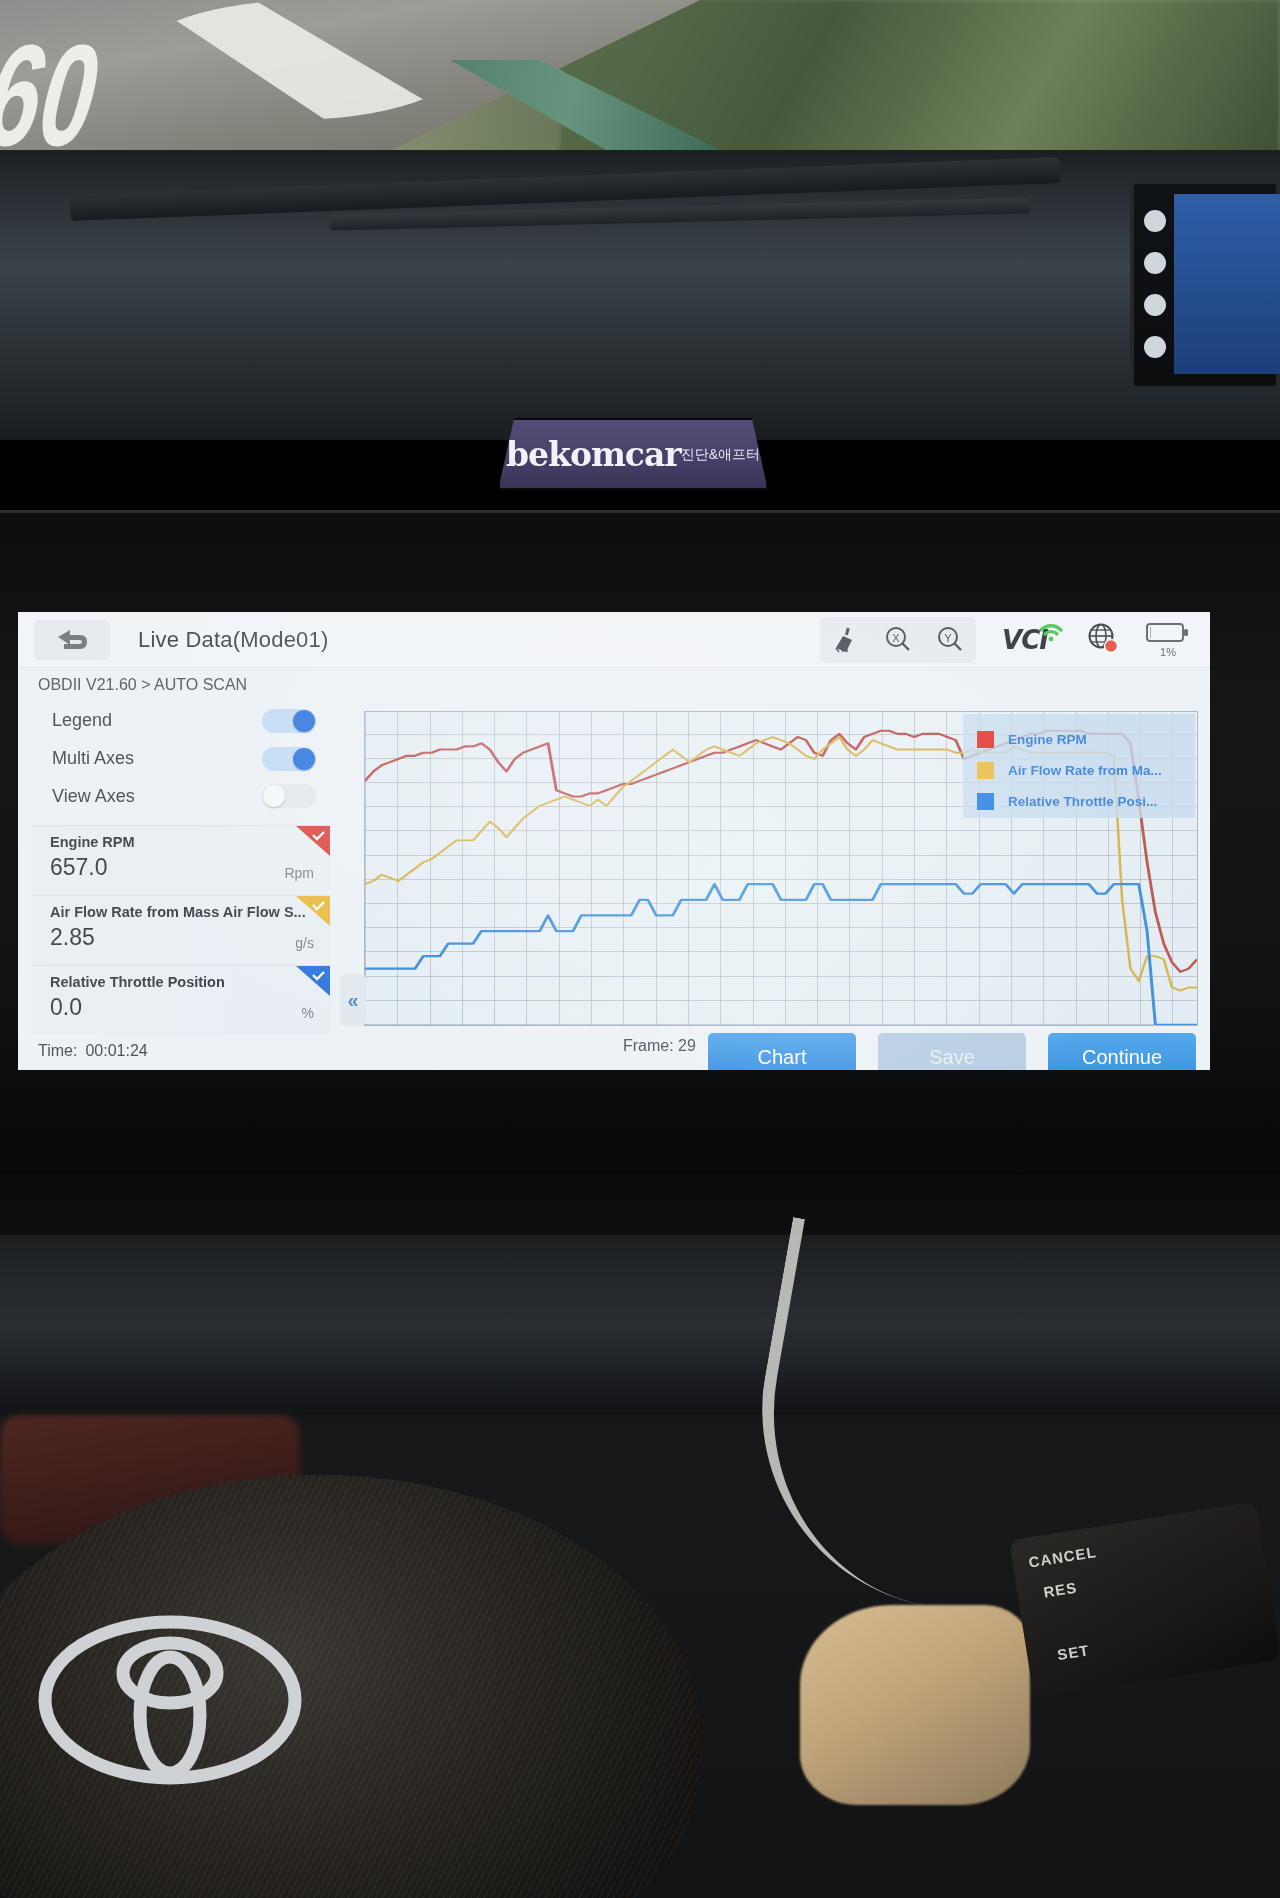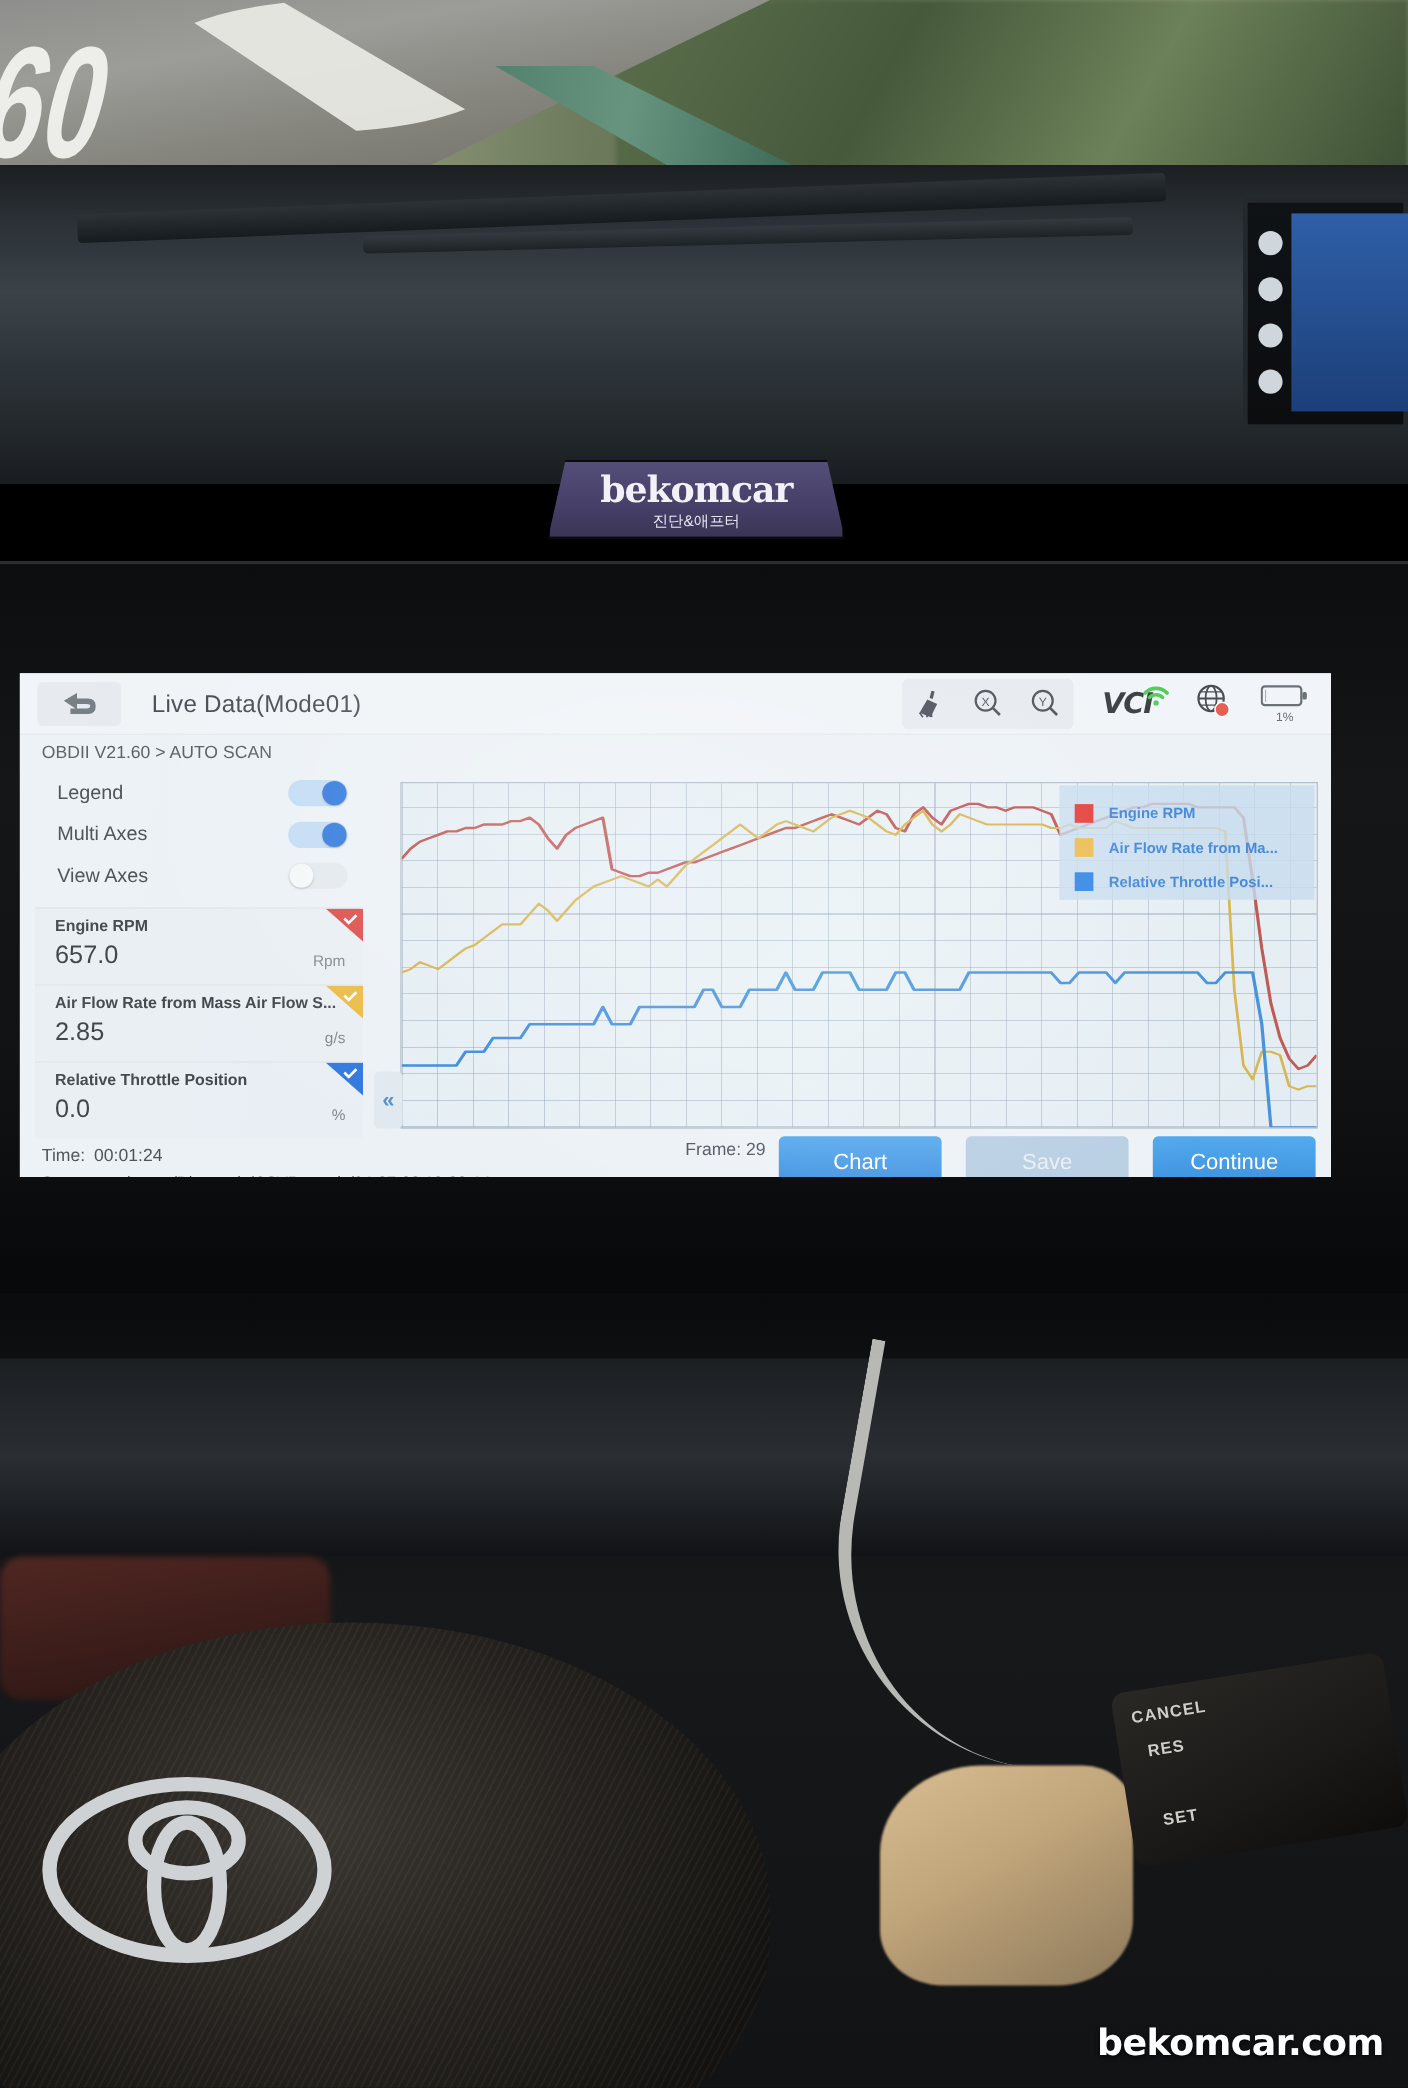--- a/index.html
+++ b/index.html
@@ -81,21 +81,21 @@
   .bezel {
     position: absolute; left: 0px; top: 510px; width: 1280px; height: 665px;
     background: linear-gradient(180deg,#0c0d0f 0%, #141618 30%, #101214 70%, #070809 100%);
     border-top: 3px solid #2a2d30;
   }
   .bezel-badge {
     position: absolute; left: 498px; top: 418px; width: 270px; height: 72px;
     background: linear-gradient(180deg,#534e78 0%, #463f68 60%, #3a3456 100%);
     clip-path: polygon(6% 0, 94% 0, 100% 100%, 0 100%);
     border: 2px solid #0a0a0c;
-    display: flex; flex-direction: column; align-items: center; justify-content: center;
+    display: flex; flex-direction: row; align-items: center; justify-content: center;
   }
   .bezel-badge .bm { color: #f3f1f7; font-size: 33px; font-weight: bold;
     letter-spacing: -1px; font-family: "DejaVu Serif", serif; }
   .bezel-badge .bk { color: #e8e5f0; font-size: 14px; margin-top: 1px; }
 
   
   #app {
     position: absolute; left: 18px; top: 612px; width: 1192px; height: 458px;
     background: #e9eff4; overflow: hidden;
   }
@@ -502,16 +502,15 @@
         <ellipse cx="135" cy="85" rx="125" ry="78" fill="none" stroke="#cfd2d4" stroke-width="13"></ellipse>
         <ellipse cx="135" cy="58" rx="47" ry="30" fill="none" stroke="#cfd2d4" stroke-width="13"></ellipse>
         <ellipse cx="135" cy="100" rx="30" ry="58" fill="none" stroke="#cfd2d4" stroke-width="13"></ellipse>
       </svg>
     </div>
     <div class="stalk">
       <span class="stalk-txt" style="left:16px; top:16px">CANCEL</span>
       <span class="stalk-txt" style="left:26px; top:48px">RES</span>
       <span class="stalk-txt" style="left:30px; top:112px">SET</span>
     </div>
-    <div class="watermark">bekomcar.com</div>
   </div>
 
 </div>
 
 </body></html>

